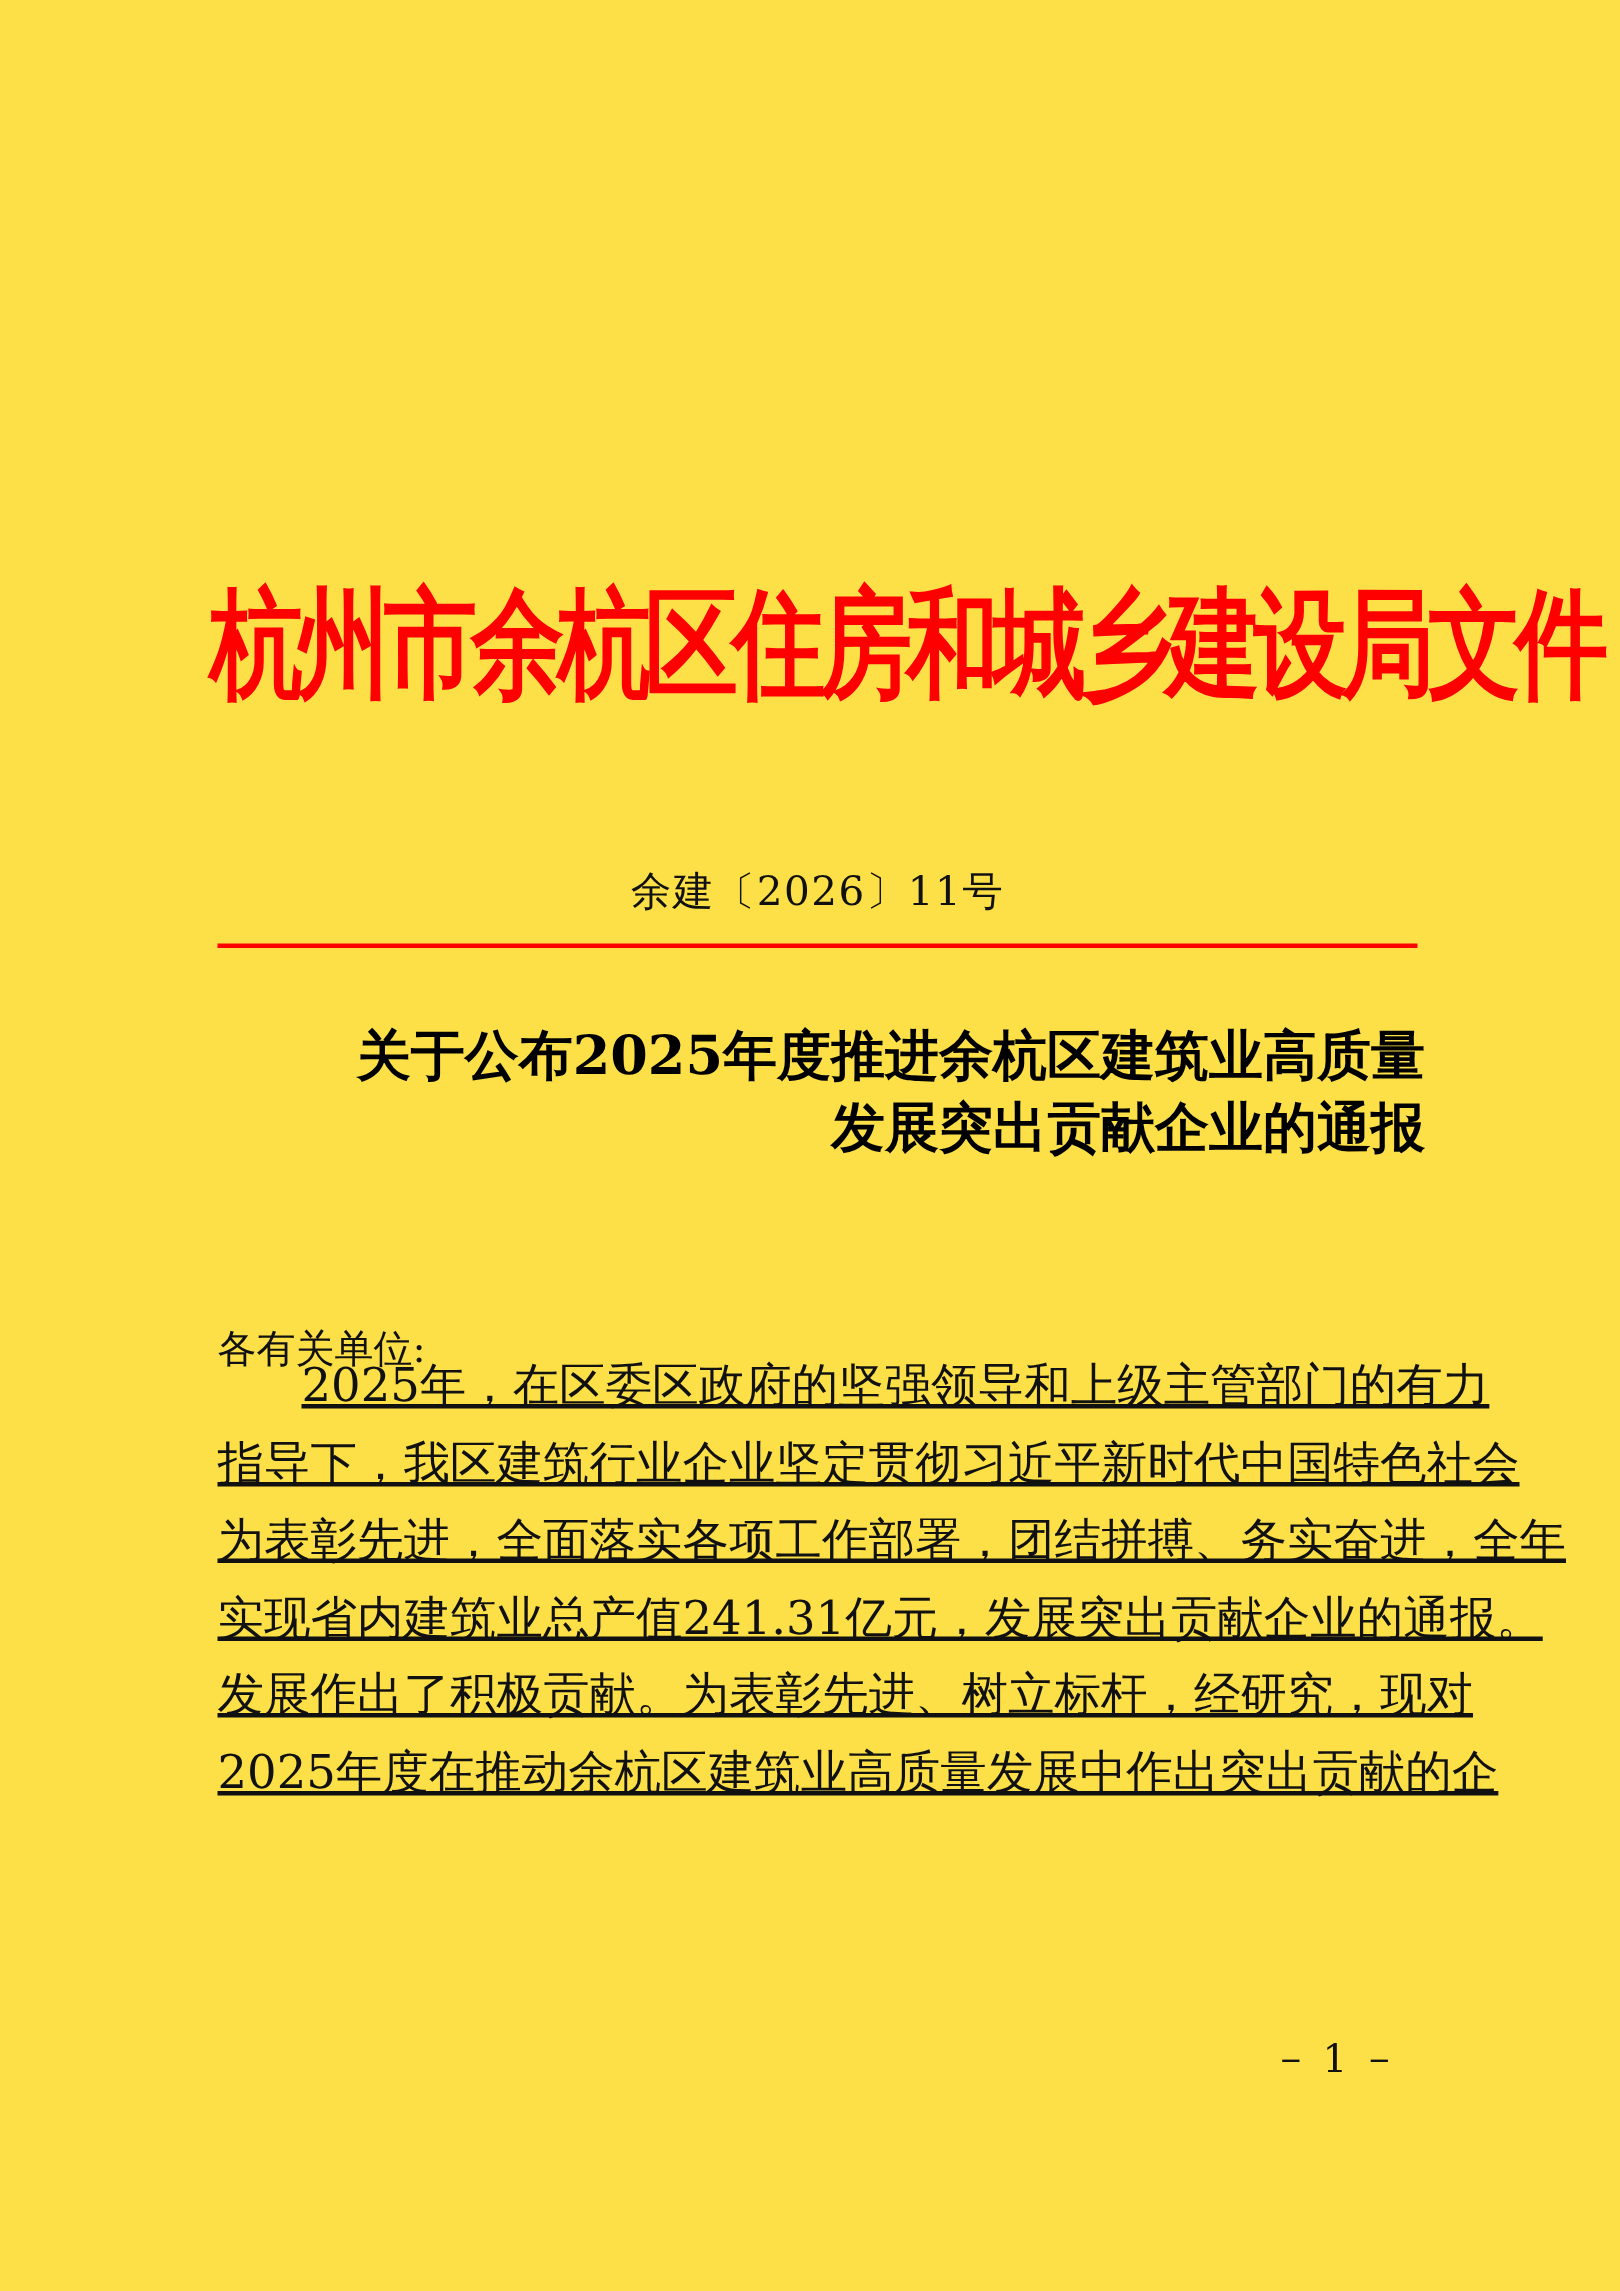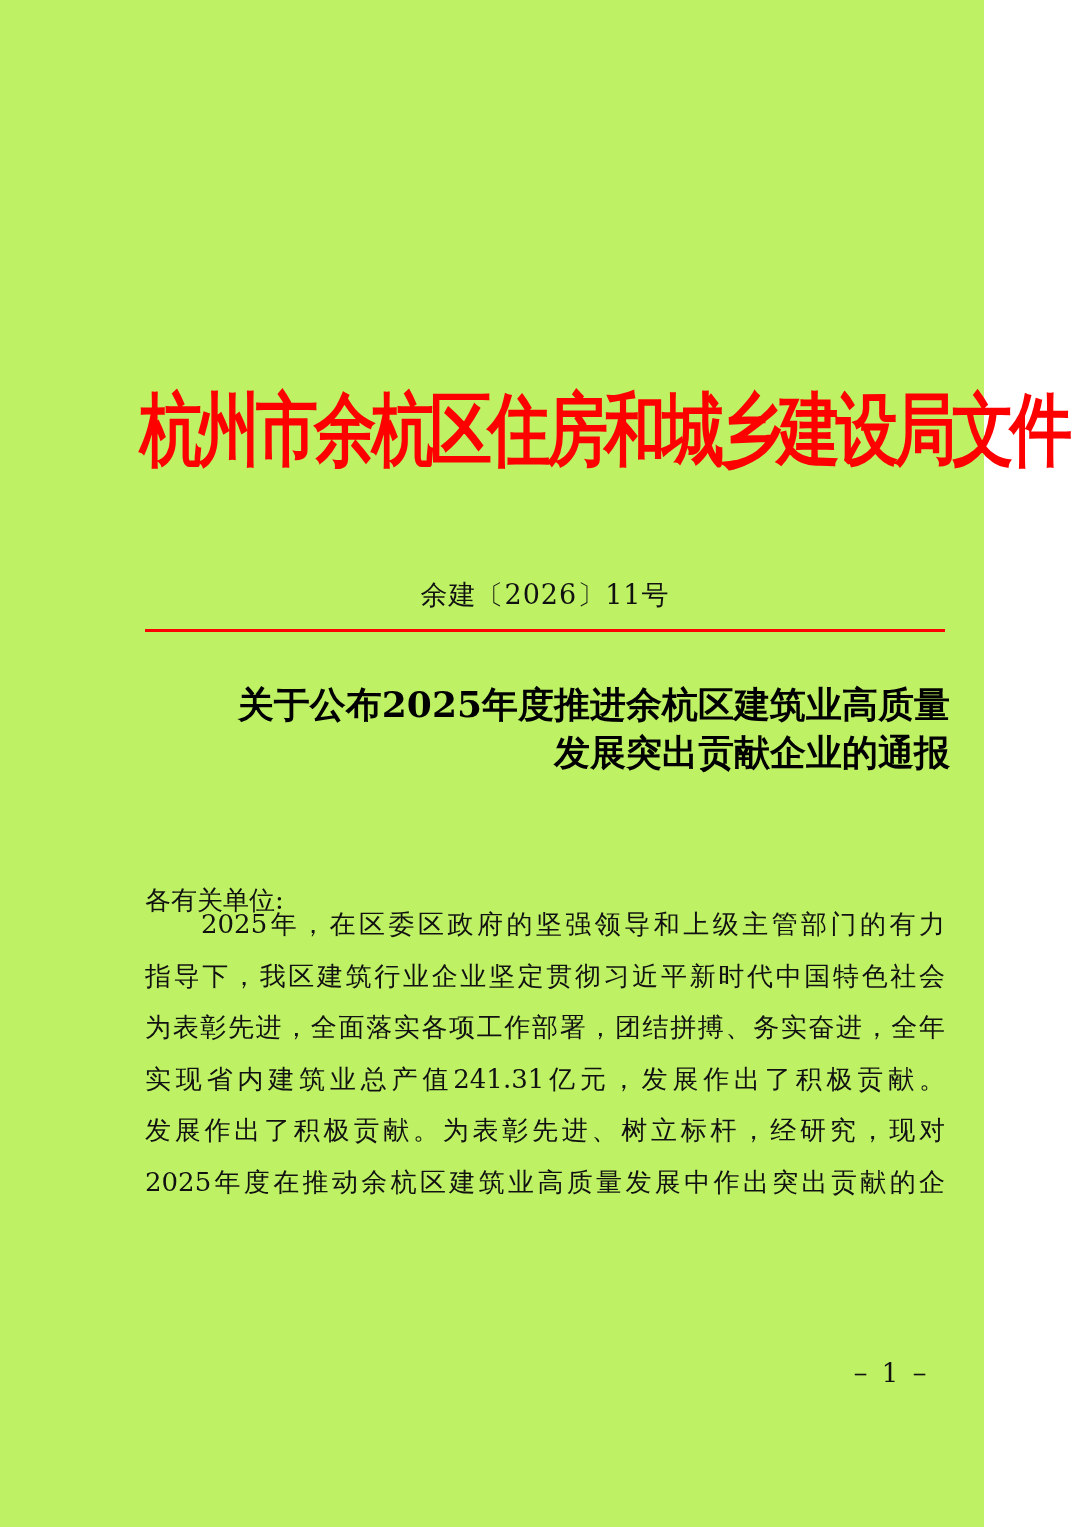--- a/index.html
+++ b/index.html
@@ -11,23 +11,23 @@
       width: 1080px;
       height: 1527px;
       position: relative;
       overflow: hidden;
       font-family: "DejaVu Serif", "Liberation Serif", serif;
       color: #111111;
     }
     .page {
       position: absolute;
       left: 0; top: 0;
-      width: 984px;
+      width: 1080px;
       height: 1527px;
-      background: #bef264;
+      background: #fde047;
     }
     .masthead {
       position: absolute;
       left: 140px;
       top: 384px;
       width: 810px;
       height: 92px;
       color: #ff0000;
       font-family: "DejaVu Serif", "Liberation Serif", serif;
       font-size: 62px;
@@ -80,23 +80,24 @@
       font-size: 26px;
       line-height: 40px;
       color: #111111;
       white-space: nowrap;
     }
     .body-text {
       position: absolute;
       left: 145px;
       top: 899px;
       width: 800px;
-      font-size: 26px;
+      font-size: 31px;
       line-height: 51.5px;
       color: #111111;
+      text-decoration: underline;
     }
     .body-text .line {
       display: block;
       white-space: nowrap;
       text-align: justify;
       text-align-last: justify;
       height: 51.5px;
     }
     .body-text .line.first {
       padding-left: 56px;
@@ -128,20 +129,20 @@
     <span class="line">关于公布2025年度推进余杭区建筑业高质量</span>
     <span class="line">发展突出贡献企业的通报</span>
   </div>
 
   <div class="salutation">各有关单位:</div>
 
   <div class="body-text">
     <span class="line first">2025年，在区委区政府的坚强领导和上级主管部门的有力</span>
     <span class="line">指导下，我区建筑行业企业坚定贯彻习近平新时代中国特色社会</span>
     <span class="line">为表彰先进，全面落实各项工作部署，团结拼搏、务实奋进，全年</span>
-    <span class="line">实现省内建筑业总产值241.31亿元，发展作出了积极贡献。</span>
+    <span class="line">实现省内建筑业总产值241.31亿元，发展突出贡献企业的通报。</span>
     <span class="line">发展作出了积极贡献。为表彰先进、树立标杆，经研究，现对</span>
     <span class="line">2025年度在推动余杭区建筑业高质量发展中作出突出贡献的企</span>
   </div>
 
   <div class="page-number">－ 1 －</div>
 
 </div>
 
 </body></html>

